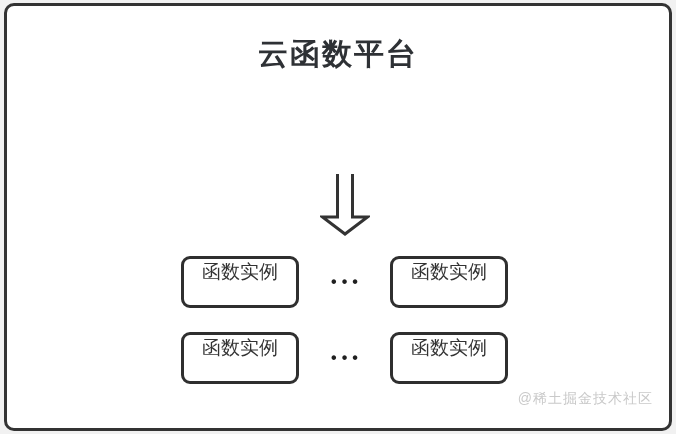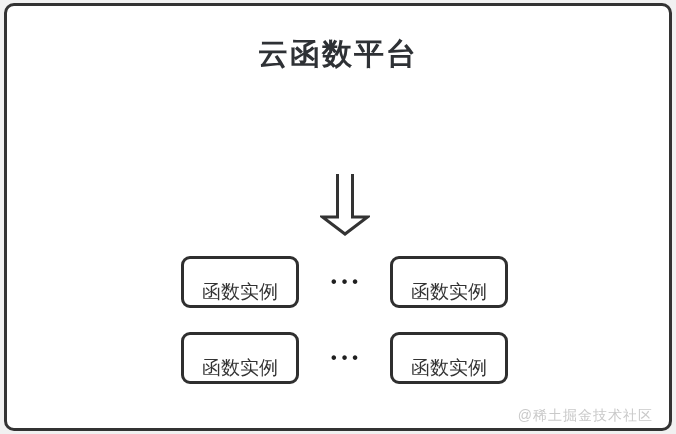--- a/index.html
+++ b/index.html
@@ -65,21 +65,21 @@
   }
   .inst-box {
     position: absolute;
     width: 118px;
     height: 52px;
     box-sizing: border-box;
     background: #ffffff;
     border: 3px solid #2f2f2f;
     border-radius: 9px;
     display: flex;
-    align-items: flex-end;
+    align-items: flex-start;
     justify-content: center;
     font-size: 19px;
     color: #333333;
   }
   .row1 { top: 250px; }
   .row2 { top: 326px; }
   .col-left { left: 174px; }
   .col-right { left: 383px; }
   .dots {
     position: absolute;
@@ -91,21 +91,21 @@
     justify-content: center;
     font-size: 16px;
     font-weight: bold;
     letter-spacing: 5px;
     text-indent: 5px;
     color: #1f1f1f;
   }
   .watermark {
     position: absolute;
     right: 16px;
-    bottom: 3px;
+    bottom: 20px;
     font-size: 14px;
     color: #c9c9c9;
     letter-spacing: 1px;
   }
 </style>
 </head>
 <body>
 
 <div class="canvas">
   <div class="frame">

